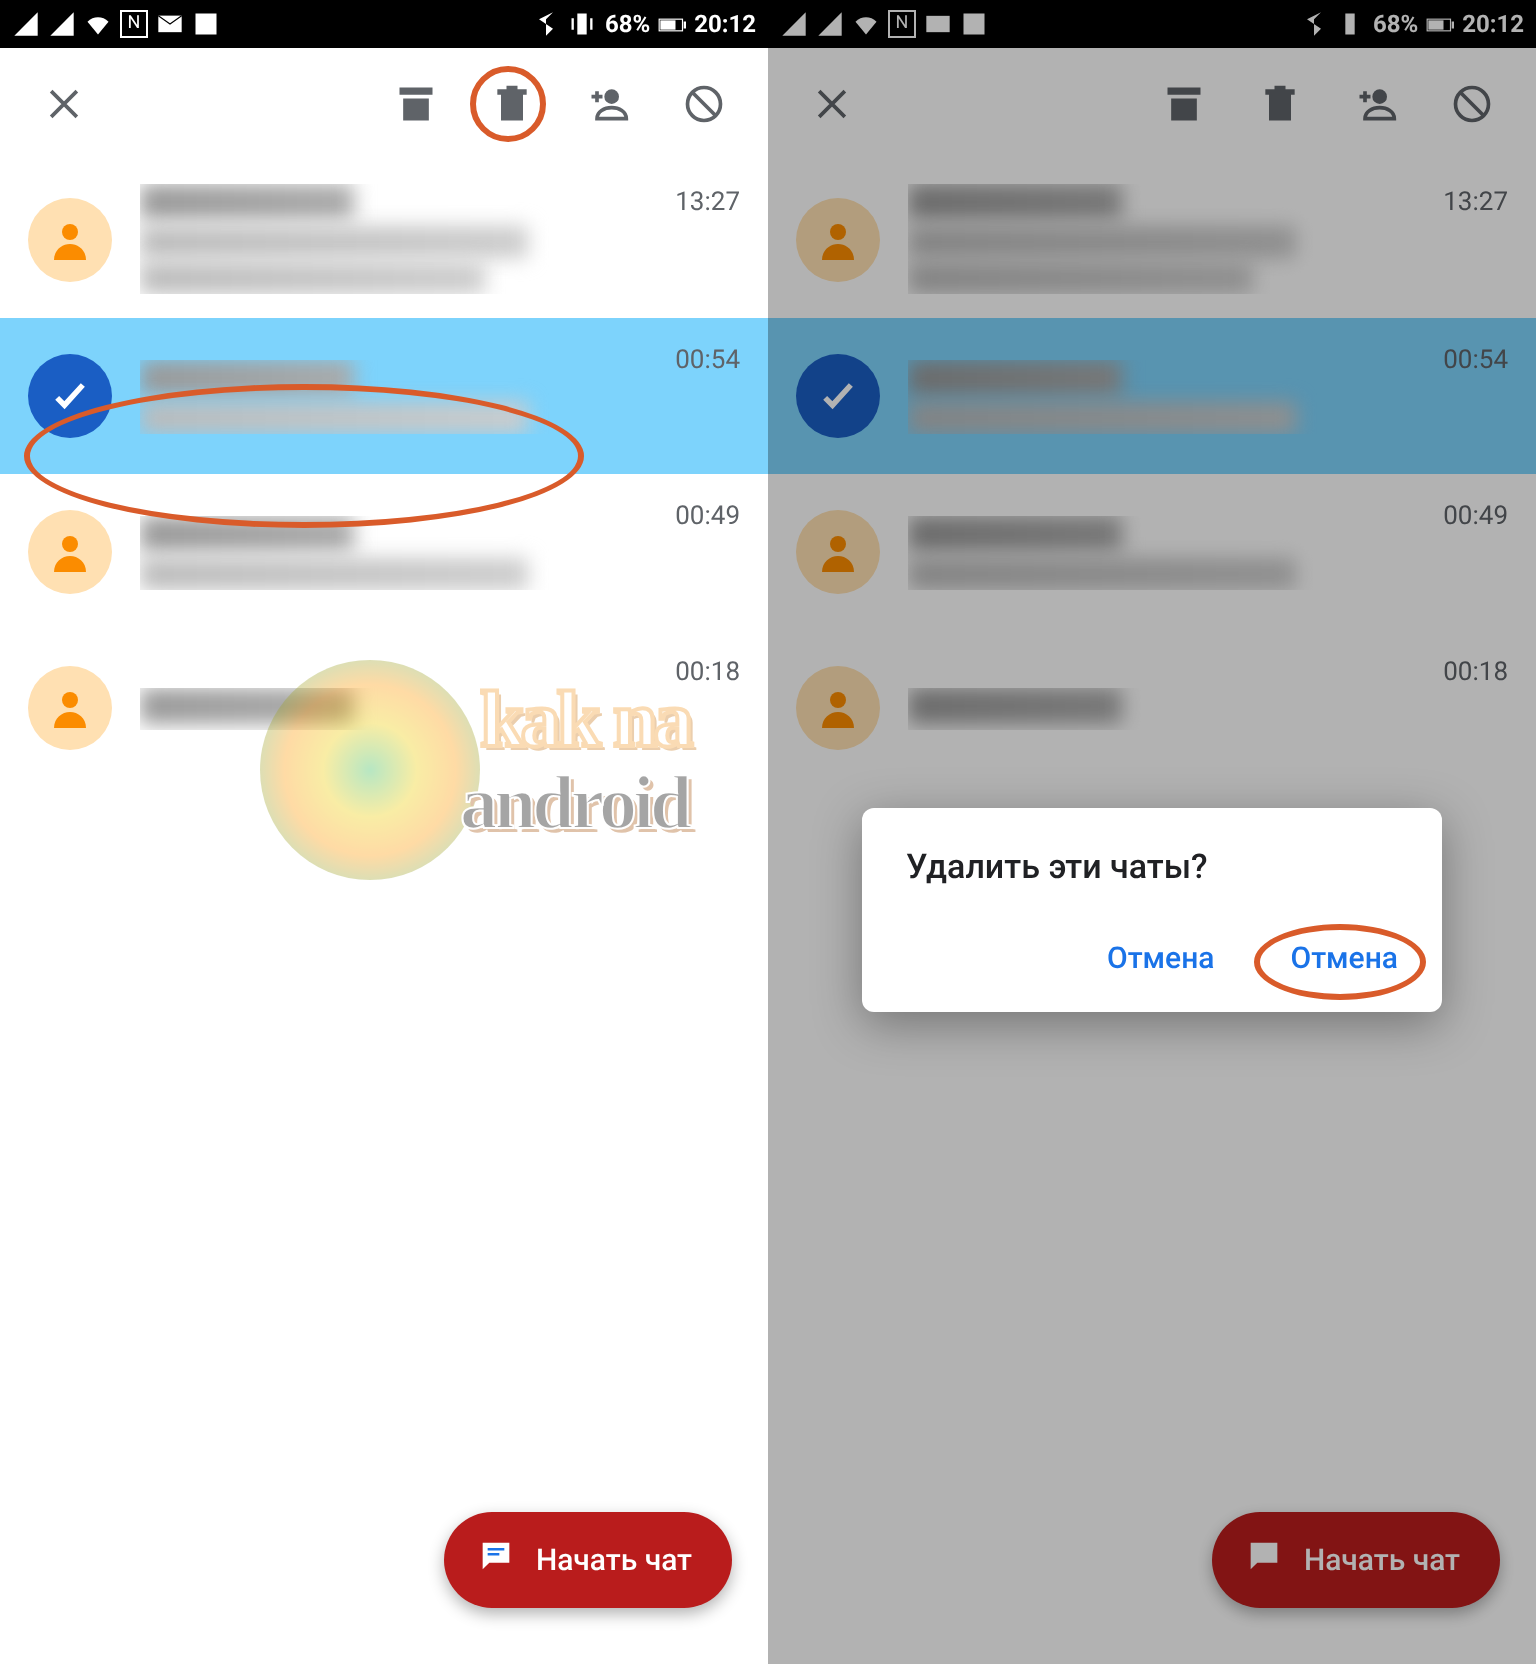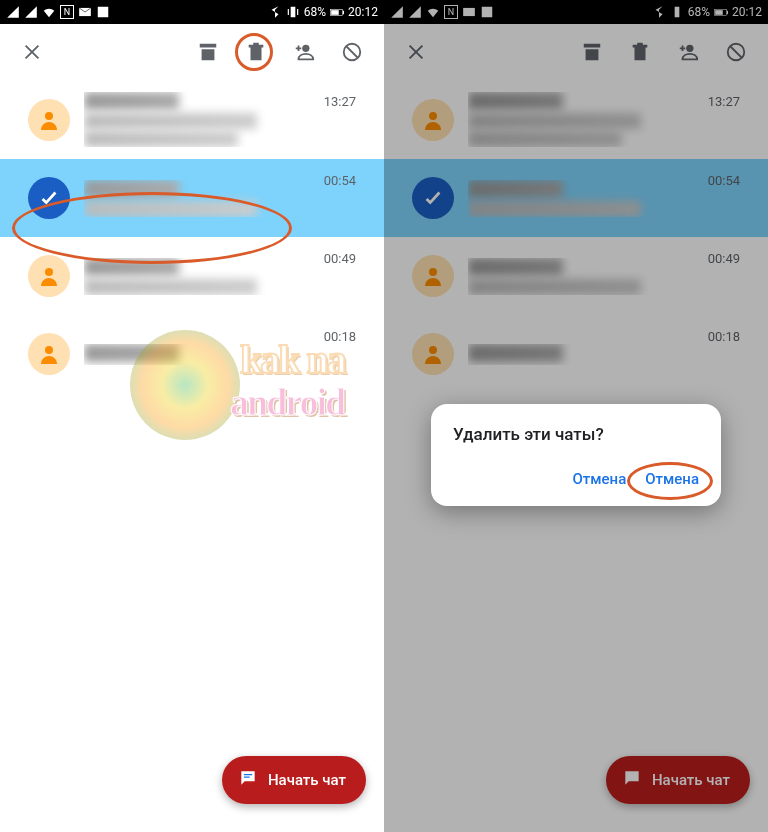--- a/index.html
+++ b/index.html
@@ -38,21 +38,21 @@
     align-items: center;
     justify-content: space-between;
     padding: 0 6px;
     font-size: 12px;
   }
   .sb-left, .sb-right {
     display: flex;
     align-items: center;
     gap: 4px;
   }
-  .sb-right span { font-size: 12px; }
+  .sb-right span { font-size: 12px; font-weight: bold; }
   .sb-ic { width: 14px; height: 14px; display:inline-flex; align-items:center; justify-content:center;}
   
   .appbar {
     height: 56px;
     display: flex;
     align-items: center;
     padding: 0 12px;
     gap: 8px;
     background: #fff;
   }
@@ -65,21 +65,21 @@
     justify-content: center;
     color: #5f6368;
     border-radius: 50%;
   }
   .iconbtn svg { width: 22px; height: 22px; }
   
   .conv-list { }
   .conv-item {
     display: flex;
     align-items: center;
-    padding: 12px 28px;
+    padding: 12px 14px;
     gap: 14px;
     min-height: 78px;
   }
   .conv-item.selected {
     background: #7dd3fc;
   }
   .avatar {
     width: 42px;
     height: 42px;
     border-radius: 50%;
@@ -191,33 +191,33 @@
     -webkit-text-stroke: 2px #f29b2a;
     text-shadow: 2px 2px 0 #c77618;
     letter-spacing: -2px;
   }
   .wm-txt2 {
     position: absolute;
     left: 100px;
     top: 50px;
     font-size: 38px;
     font-weight: 900;
-    color: #ec4899;
+    color: #000000;
     -webkit-text-stroke: 1px #fff;
     text-shadow: 2px 2px 0 #a75510;
     letter-spacing: -2px;
   }
   .dialog {
     position: absolute;
     left: 50%;
     top: 404px;
     transform: translateX(-50%);
     width: 290px;
     background: #fff;
-    border-radius: 16px;
+    border-radius: 6px;
     box-shadow: 0 6px 24px rgba(0,0,0,0.35);
     padding: 20px 18px 10px 22px;
     filter: none;
   }
   .right-overlay {
     position: absolute;
     left: 384px;
     top: 0;
     width: 384px;
     height: 832px;
@@ -226,21 +226,21 @@
   .right-overlay .dialog { pointer-events: auto; }
   .dialog-title {
     font-size: 17px;
     color: #202124;
     font-weight: 500;
     margin-bottom: 18px;
   }
   .dialog-actions {
     display: flex;
     justify-content: flex-end;
-    gap: 11px;
+    gap: 30px;
   }
   .dialog-btn {
     color: #1a73e8;
     font-size: 15px;
     font-weight: 500;
     padding: 8px 4px;
   }
   .hl-delete {
     position: absolute;
     border: 3px solid #d95b2a;

